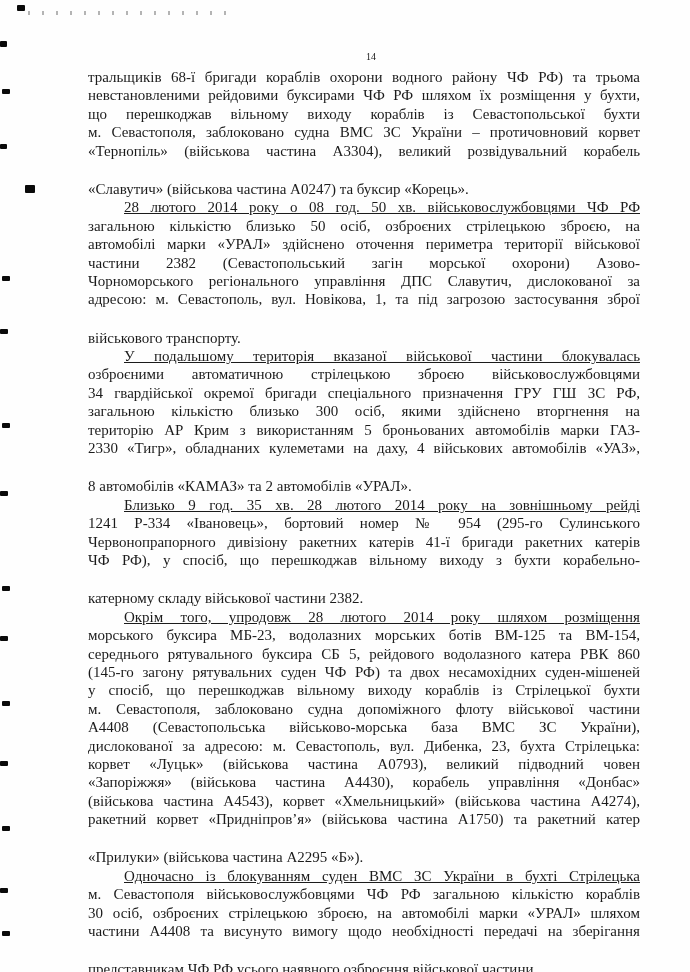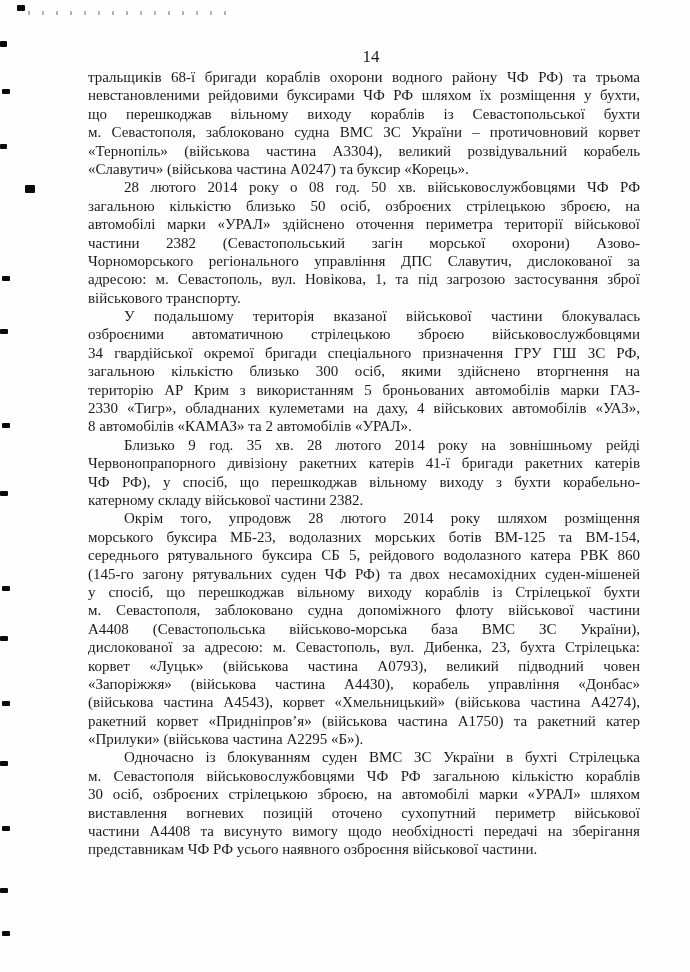--- a/index.html
+++ b/index.html
@@ -15,44 +15,46 @@
     overflow: hidden;
     font-family: "Liberation Serif", "DejaVu Serif", serif;
     color: #1b1b1b;
   }
   .page-number {
     position: absolute;
     top: 48px;
     left: 95px;
     width: 552px;
     text-align: center;
-    font-size: 17px;
+    font-size: 10px;
     line-height: 18px;
   }
   .text-block {
     position: absolute;
     top: 68px;
     left: 88px;
     width: 552px;
     font-size: 15px;
   }
   .line {
     height: 18.4px;
     line-height: 18.4px;
     overflow: hidden;
     white-space: nowrap;
     text-align: justify;
     
     text-align-last: justify;
   }
   .line.para-end {
     text-align-last: left;
+    margin-top: 20px;
   }
   .line.indent {
     text-indent: 36px;
+    text-decoration: underline;
   }
   .scan-mark {
     position: absolute;
     background: #0a0a0a;
     border-radius: 1px;
   }
   .noise-dots {
     position: absolute;
     top: 11px;
     left: 28px;
@@ -86,40 +88,40 @@
       <div class="line">адресою: м. Севастополь, вул. Новікова, 1, та під загрозою застосування зброї</div>
       <div class="line para-end">військового транспорту.</div>
       <div class="line indent">У подальшому територія вказаної військової частини блокувалась</div>
       <div class="line">озброєними автоматичною стрілецькою зброєю військовослужбовцями</div>
       <div class="line">34 гвардійської окремої бригади спеціального призначення ГРУ ГШ ЗС РФ,</div>
       <div class="line">загальною кількістю близько 300 осіб, якими здійснено вторгнення на</div>
       <div class="line">територію АР Крим з використанням 5 броньованих автомобілів марки ГАЗ-</div>
       <div class="line">2330 «Тигр», обладнаних кулеметами на даху, 4 військових автомобілів «УАЗ»,</div>
       <div class="line para-end">8 автомобілів «КАМАЗ» та 2 автомобілів «УРАЛ».</div>
       <div class="line indent">Близько 9 год. 35 хв. 28 лютого 2014 року на зовнішньому рейді</div>
+      <div class="line">1241 Р-334 «Івановець», бортовий номер № 954 (295-го Сулинського</div>
       <div class="line">Червонопрапорного дивізіону ракетних катерів 41-ї бригади ракетних катерів</div>
       <div class="line">ЧФ РФ), у спосіб, що перешкоджав вільному виходу з бухти корабельно-</div>
       <div class="line para-end">катерному складу військової частини 2382.</div>
       <div class="line indent">Окрім того, упродовж 28 лютого 2014 року шляхом розміщення</div>
       <div class="line">морського буксира МБ-23, водолазних морських ботів ВМ-125 та ВМ-154,</div>
       <div class="line">середнього рятувального буксира СБ 5, рейдового водолазного катера РВК 860</div>
       <div class="line">(145-го загону рятувальних суден ЧФ РФ) та двох несамохідних суден-мішеней</div>
       <div class="line">у спосіб, що перешкоджав вільному виходу кораблів із Стрілецької бухти</div>
       <div class="line">м. Севастополя, заблоковано судна допоміжного флоту військової частини</div>
       <div class="line">А4408 (Севастопольська військово-морська база ВМС ЗС України),</div>
       <div class="line">дислокованої за адресою: м. Севастополь, вул. Дибенка, 23, бухта Стрілецька:</div>
       <div class="line">корвет «Луцьк» (військова частина А0793), великий підводний човен</div>
       <div class="line">«Запоріжжя» (військова частина А4430), корабель управління «Донбас»</div>
       <div class="line">(військова частина А4543), корвет «Хмельницький» (військова частина А4274),</div>
       <div class="line">ракетний корвет «Придніпров’я» (військова частина А1750) та ракетний катер</div>
       <div class="line para-end">«Прилуки» (військова частина А2295 «Б»).</div>
       <div class="line indent">Одночасно із блокуванням суден ВМС ЗС України в бухті Стрілецька</div>
       <div class="line">м. Севастополя військовослужбовцями ЧФ РФ загальною кількістю кораблів</div>
       <div class="line">30 осіб, озброєних стрілецькою зброєю, на автомобілі марки «УРАЛ» шляхом</div>
-      <div class="line">виставлення вогневих позицій оточено сухопутний периметр військової</div>
       <div class="line">частини А4408 та висунуто вимогу щодо необхідності передачі на зберігання</div>
       <div class="line para-end">представникам ЧФ РФ усього наявного озброєння військової частини.</div>
     </div>
   <div id="marks-layer">
       <div class="scan-mark" style="left: 17px; top: 5px; width: 8px; height: 6px; background: rgb(10, 10, 10);"></div>
       <div class="scan-mark" style="left: 0px; top: 41px; width: 7px; height: 6px; background: rgb(10, 10, 10);"></div>
       <div class="scan-mark" style="left: 2px; top: 89px; width: 8px; height: 5px; background: rgb(10, 10, 10);"></div>
       <div class="scan-mark" style="left: 0px; top: 144px; width: 7px; height: 5px; background: rgb(10, 10, 10);"></div>
       <div class="scan-mark" style="left: 25px; top: 185px; width: 10px; height: 8px; background: rgb(10, 10, 10);"></div>
       <div class="scan-mark" style="left: 2px; top: 276px; width: 8px; height: 5px; background: rgb(10, 10, 10);"></div>

